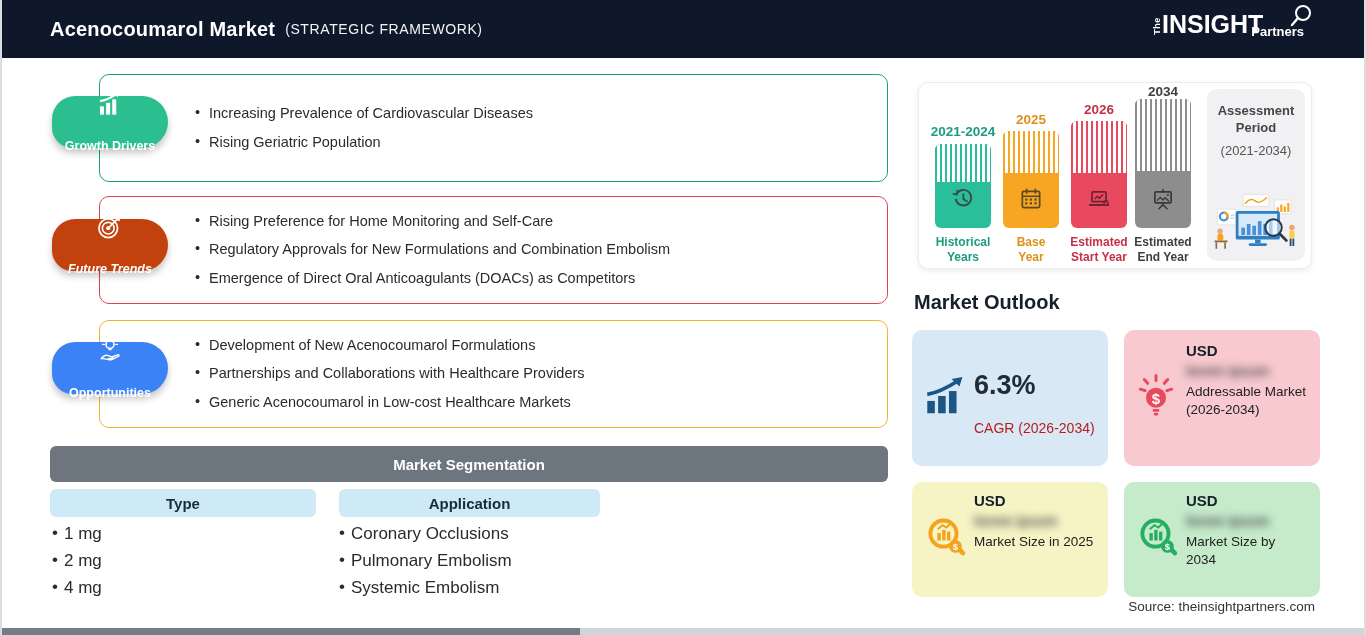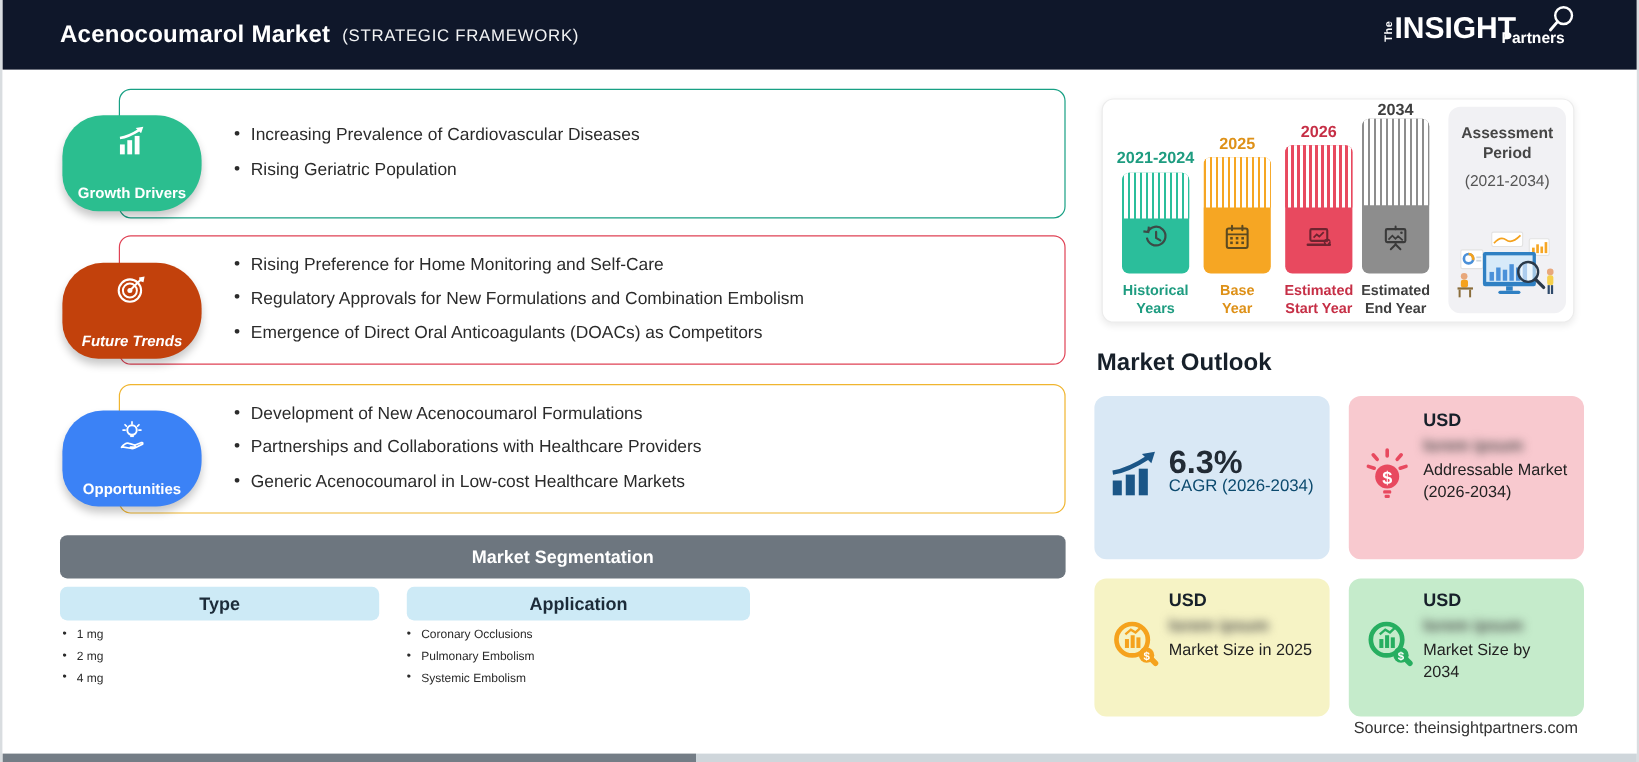--- a/index.html
+++ b/index.html
@@ -19,39 +19,39 @@
   .logo-partners{position:absolute;right:2px;top:16px;font-size:13px;font-weight:700;}
 
   
   .dbox{position:absolute;left:97px;width:789px;height:108px;border-radius:10px;background:#fff;
         display:flex;flex-direction:column;justify-content:center;gap:11px;padding-left:95px;box-sizing:border-box;}
   .dbox.sec1{top:74px;border:1.6px solid #18A084;}
   .dbox.sec2{top:196px;border:1.6px solid #E04255;}
   .dbox.sec3{top:320px;border:1.6px solid #F0B52F;}
   .bullet{position:relative;font-size:14.5px;color:#2b2b2b;padding-left:14px;line-height:1.2;}
   .bullet::before{content:"•";position:absolute;left:0;top:-1px;color:#2b2b2b;}
-  .badge{position:absolute;left:50px;width:116px;height:80px;border-radius:34px 38px 38px 30px;
+  .badge{position:absolute;left:50px;width:116px;height:52px;border-radius:34px 38px 38px 30px;
          display:flex;flex-direction:column;align-items:center;justify-content:center;gap:18px;
          box-shadow:0 5px 7px rgba(0,0,0,.22);z-index:3;}
   .badge.sec1{top:96px;background:#2BBE8F;}
   .badge.sec2{top:219px;background:#c2410c;font-style:italic;}
   .badge.sec3{top:342px;background:#3b82f6;}
   .badge-label{color:#fff;font-size:12.5px;font-weight:700;}
 
   
   .seg-bar{position:absolute;left:48px;top:446px;width:838px;height:36px;background:#6d767f;border-radius:6px;
            display:flex;align-items:center;justify-content:center;color:#fff;font-size:15px;font-weight:700;}
   .seg-head{position:absolute;top:489px;height:28px;background:#cdeaf6;border-radius:6px;
             display:flex;align-items:center;justify-content:center;font-size:15px;font-weight:700;color:#1c2b39;}
   .seg-head.type{left:48px;width:266px;}
-  .seg-head.app{left:337px;width:286px;}
+  .seg-head.app{left:337px;width:261px;}
   .seg-list{position:absolute;top:524px;display:flex;flex-direction:column;gap:7px;}
   .seg-list.type{left:50px;}
   .seg-list.app{left:337px;}
-  .seg-item{position:relative;font-size:10px;color:#2b2b2b;padding-left:12px;}
+  .seg-item{position:relative;font-size:17px;color:#2b2b2b;padding-left:12px;}
   .seg-item::before{content:"•";position:absolute;left:0;top:-1px;color:#2b2b2b;}
 
   
   .tcard{position:absolute;left:916px;top:82px;width:392px;height:185px;background:#fff;border:1px solid #ececec;
          border-radius:10px;box-shadow:0 2px 6px rgba(0,0,0,.08);}
   .tbar{position:absolute;width:56px;border-radius:6px;}
   .tbar .stripes{position:absolute;left:0;top:0;width:100%;border-radius:6px 6px 0 0;}
   .tbar .icon{position:absolute;left:50%;transform:translateX(-50%);bottom:12px;}
   .tyear{position:absolute;width:70px;text-align:center;font-size:13.5px;font-weight:700;}
   .tlabel{position:absolute;width:70px;text-align:center;font-size:12px;font-weight:700;line-height:1.25;}
@@ -62,21 +62,21 @@
 
   
   .mo-title{position:absolute;left:912px;top:291px;font-size:20px;font-weight:700;color:#17202a;}
   .card{position:absolute;border-radius:10px;}
   .card1{left:910px;top:330px;width:196px;height:136px;background:#D9E8F5;}
   .card2{left:1122px;top:330px;width:196px;height:136px;background:#F8C9CF;}
   .card3{left:910px;top:482px;width:196px;height:115px;background:#F6F3C5;}
   .card4{left:1122px;top:482px;width:196px;height:115px;background:#C5EBCB;}
   .card .cicon{position:absolute;left:12px;top:50%;transform:translateY(-50%);}
   .card1 .val{position:absolute;left:62px;top:40px;font-size:27px;font-weight:800;color:#222b35;}
-  .card1 .lbl{position:absolute;left:62px;top:66px;font-size:14px;color:#0c4a6e;}
+  .card1 .lbl{position:absolute;left:62px;top:90px;font-size:14px;color:#b91c1c;}
   .ccol{position:absolute;left:62px;top:12px;width:122px;display:flex;flex-direction:column;gap:4px;}
   .card3 .ccol,.card4 .ccol{top:10px;}
   .cusd{font-size:15px;font-weight:700;color:#17202a;}
   .cblur{font-size:14px;font-weight:700;color:#4a4a4a;filter:blur(4px);}
   .clbl{font-size:13.5px;color:#222;line-height:1.35;}
   .mag-orange{color:#F5A21D;}
   .mag-green{color:#27AE60;}
 
   .source{position:absolute;right:49px;top:599px;font-size:13.5px;color:#333;}
 

